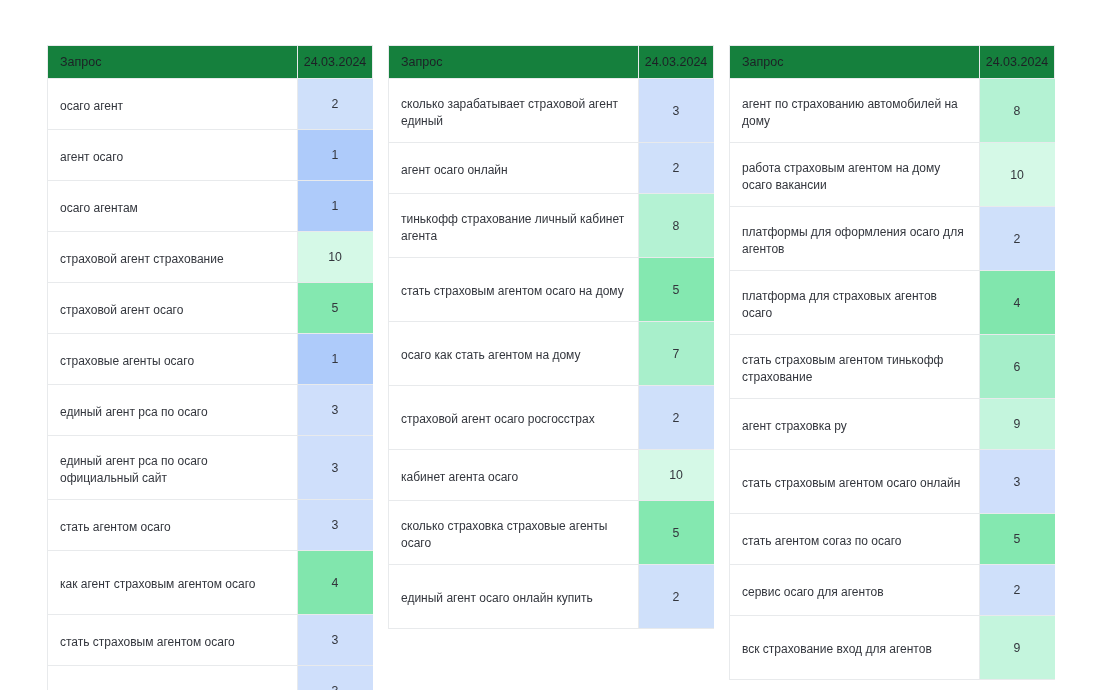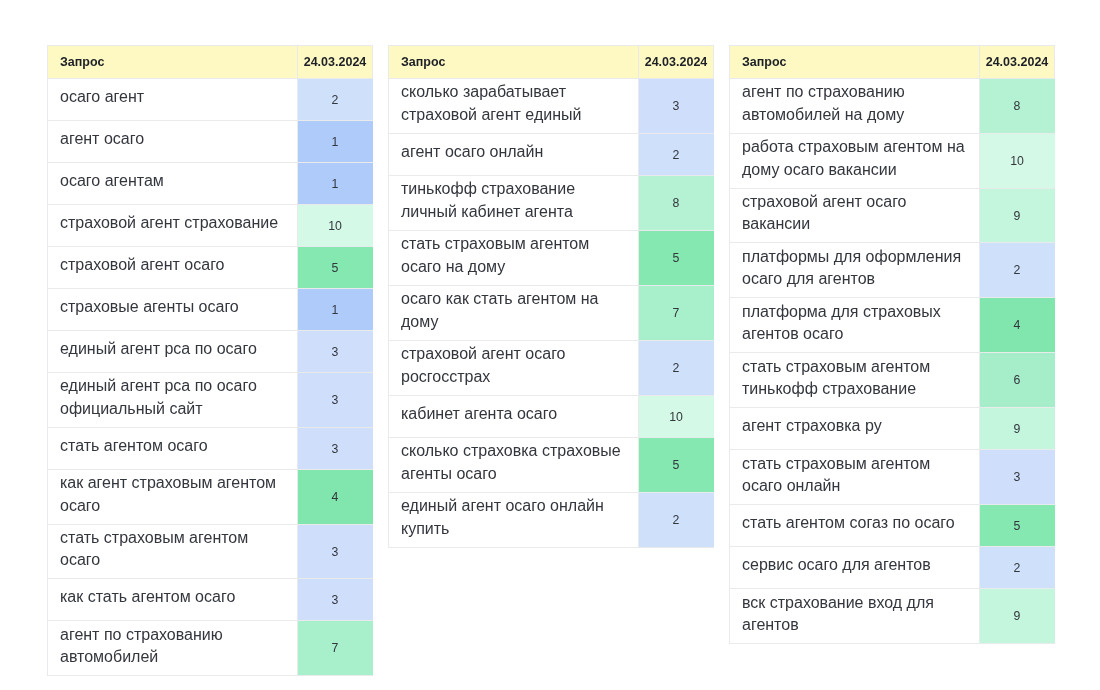--- a/index.html
+++ b/index.html
@@ -43,42 +43,42 @@
   .kw-table th,
   .kw-table td {
     border: 1px solid #e8eaec;
     padding: 0;
     vertical-align: middle;
   }
 
   th.head-query,
   th.head-date {
     font-size: 12.5px;
-    font-weight: bold;
+    font-weight: normal;
     color: #1d2026;
-    background: #fef9c3;
+    background: #15803d;
     height: 33px;
     box-sizing: border-box;
   }
   th.head-query {
     text-align: left;
     padding: 0 0 0 12px;
   }
   th.head-date {
     text-align: center;
     padding: 0 4px;
     white-space: nowrap;
   }
 
   td.q-cell {
-    font-size: 16px;
+    font-size: 12px;
     color: #33363d;
     line-height: 1.38;
     text-align: left;
-    padding: 2px 10px 7px 12px;
+    padding: 11px 10px 7px 12px;
     word-wrap: break-word;
   }
 
   td.v-cell {
     font-size: 12.3px;
     color: #33363d;
     text-align: center;
     padding: 0;
     border-left-color: #ffffff;
     border-right-color: transparent;
@@ -226,24 +226,20 @@
     </thead>
     <tbody class="tbody">
         <tr class="r2">
           <td class="q-cell">агент по страхованию автомобилей на дому</td>
           <td class="v-cell" style="background: rgb(180, 242, 211);">8</td>
         </tr>
         <tr class="r2">
           <td class="q-cell">работа страховым агентом на дому осаго вакансии</td>
           <td class="v-cell" style="background: rgb(213, 249, 231);">10</td>
         </tr>
-        <tr class="r1">
-          <td class="q-cell">страховой агент осаго вакансии</td>
-          <td class="v-cell" style="background: rgb(196, 245, 221);">9</td>
-        </tr>
         <tr class="r2">
           <td class="q-cell">платформы для оформления осаго для агентов</td>
           <td class="v-cell" style="background: rgb(207, 224, 250);">2</td>
         </tr>
         <tr class="r2">
           <td class="q-cell">платформа для страховых агентов осаго</td>
           <td class="v-cell" style="background: rgb(129, 230, 173);">4</td>
         </tr>
         <tr class="r2">
           <td class="q-cell">стать страховым агентом тинькофф страхование</td>

